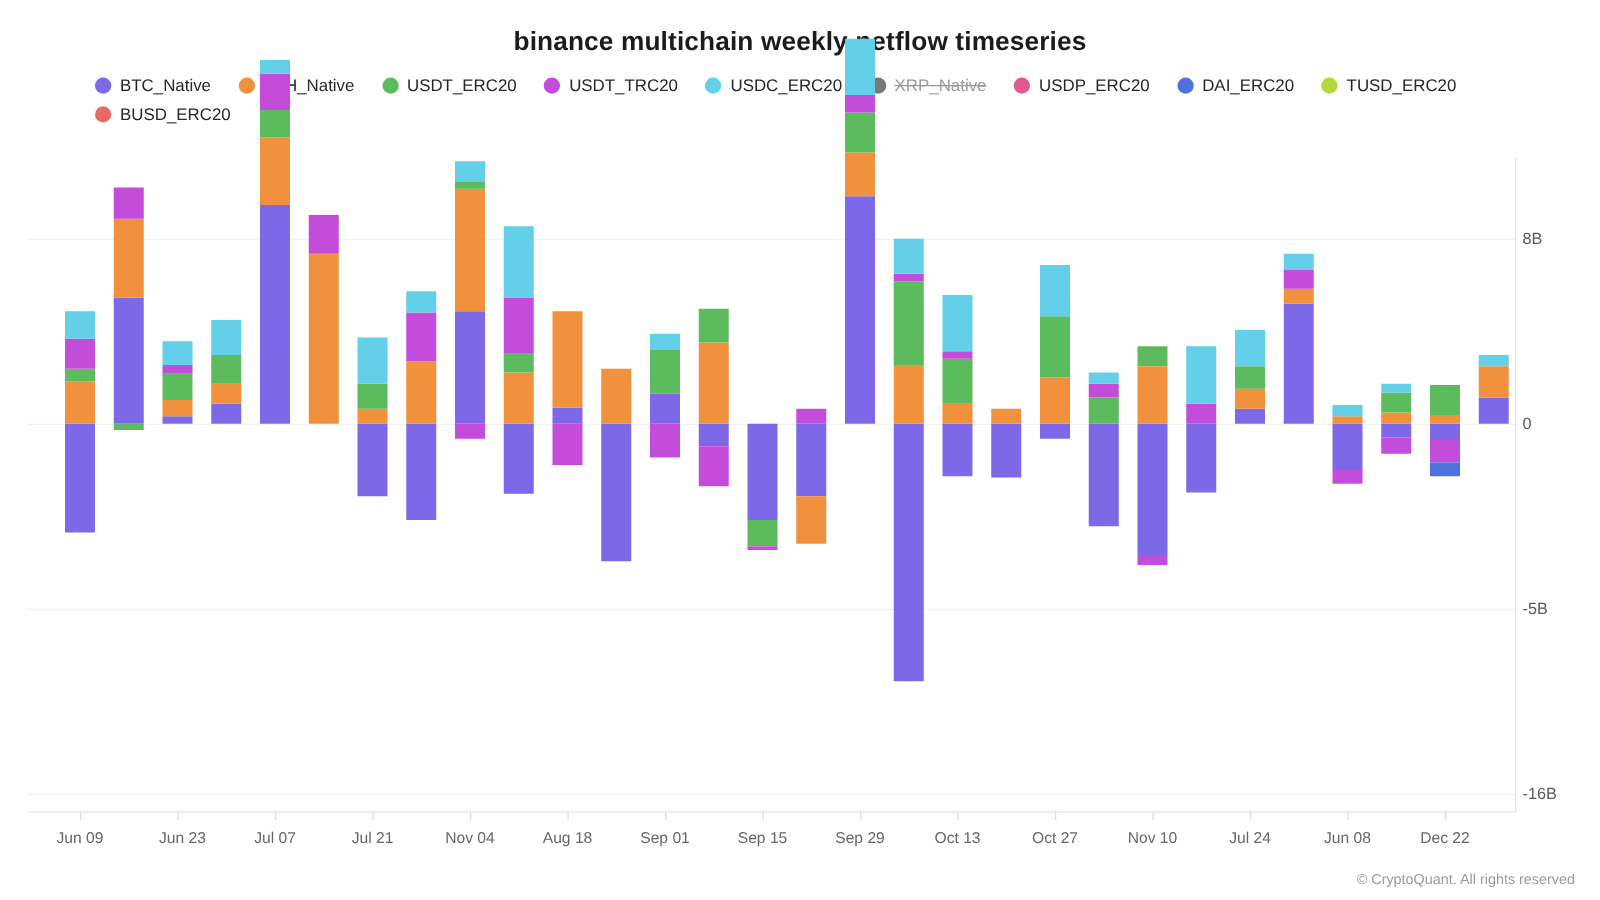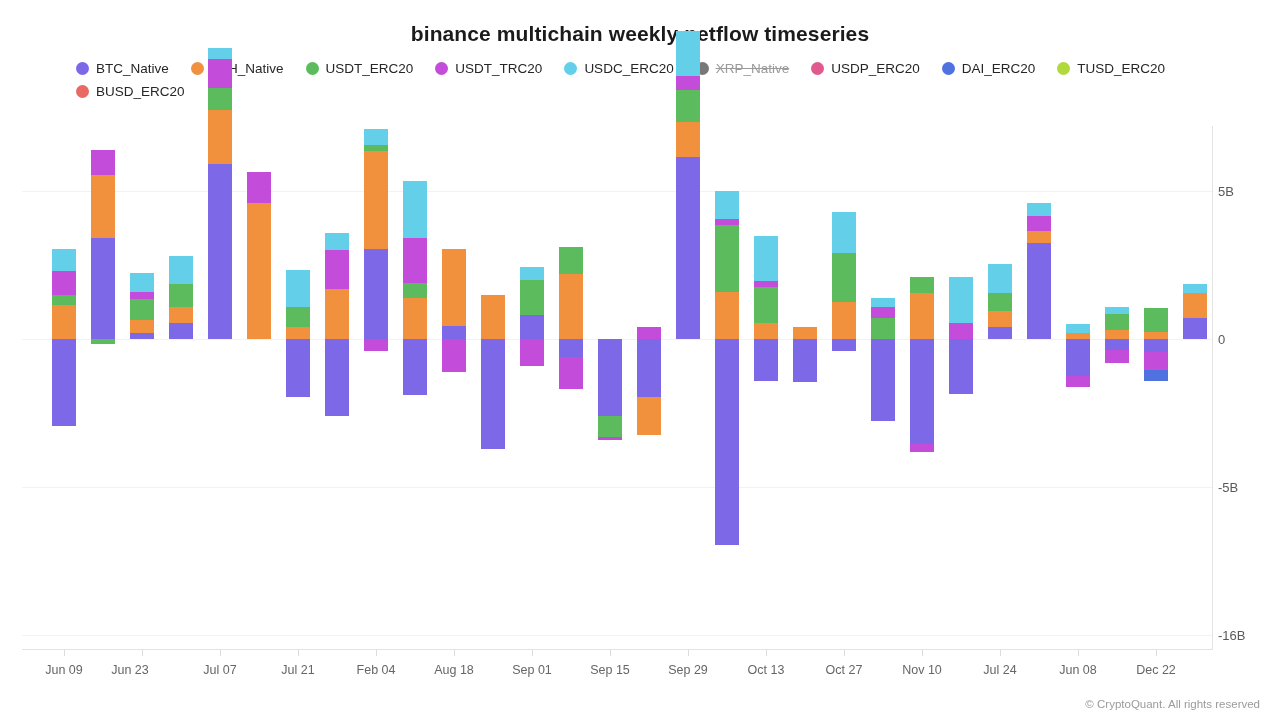--- a/index.html
+++ b/index.html
@@ -158,37 +158,37 @@
       <div class="legend-item">
         <span class="legend-swatch" style="background: rgb(232, 106, 98);"></span>
         <span class="legend-label">BUSD_ERC20</span>
       </div>
     </div>
 
   <div class="plot" id="plot">
     <div class="axis-y-line"></div>
     <div class="axis-x-line"></div>
   <div class="gridline" style="top: 65.1299px;"></div>
-      <div class="ytick-label" style="top: 65.1299px;">5B</div>
+      <div class="ytick-label" style="top: 65.1299px;">8B</div>
       <div class="gridline" style="top: 213.153px;"></div>
       <div class="ytick-label" style="top: 213.153px;">0</div>
       <div class="gridline" style="top: 361.175px;"></div>
       <div class="ytick-label" style="top: 361.175px;">-5B</div>
       <div class="gridline" style="top: 509.198px;"></div>
       <div class="ytick-label" style="top: 509.198px;">-16B</div>
       <div class="xtick" style="left: 42px;"></div>
       <div class="xtick-label" style="left: 42px;">Jun 09</div>
       <div class="xtick" style="left: 120px;"></div>
-      <div class="xtick-label" style="left: 108px;">Jun 23</div>
+      <div class="xtick-label" style="left: 124px;">Jun 23</div>
       <div class="xtick" style="left: 198px;"></div>
       <div class="xtick-label" style="left: 198px;">Jul 07</div>
       <div class="xtick" style="left: 276px;"></div>
       <div class="xtick-label" style="left: 276px;">Jul 21</div>
       <div class="xtick" style="left: 354px;"></div>
-      <div class="xtick-label" style="left: 354px;">Feb 04</div>
+      <div class="xtick-label" style="left: 354px;">Nov 04</div>
       <div class="xtick" style="left: 432px;"></div>
       <div class="xtick-label" style="left: 432px;">Aug 18</div>
       <div class="xtick" style="left: 510px;"></div>
       <div class="xtick-label" style="left: 510px;">Sep 01</div>
       <div class="xtick" style="left: 588px;"></div>
       <div class="xtick-label" style="left: 588px;">Sep 15</div>
       <div class="xtick" style="left: 666px;"></div>
       <div class="xtick-label" style="left: 666px;">Sep 29</div>
       <div class="xtick" style="left: 744px;"></div>
       <div class="xtick-label" style="left: 744px;">Oct 13</div>

